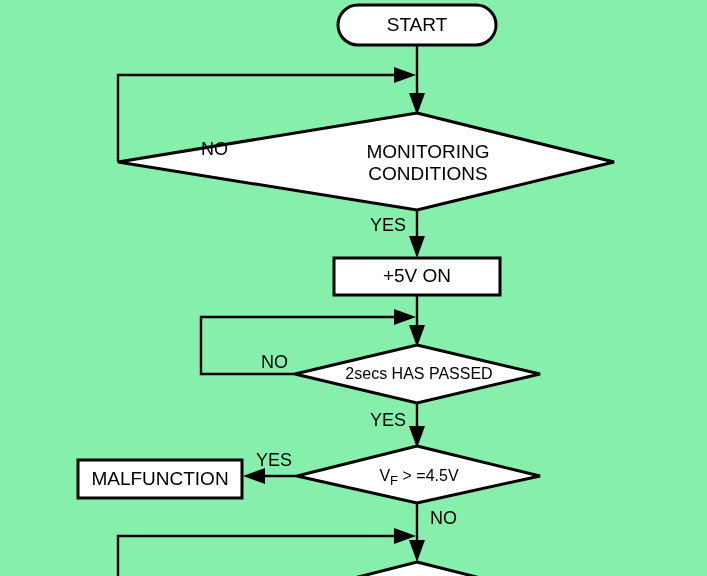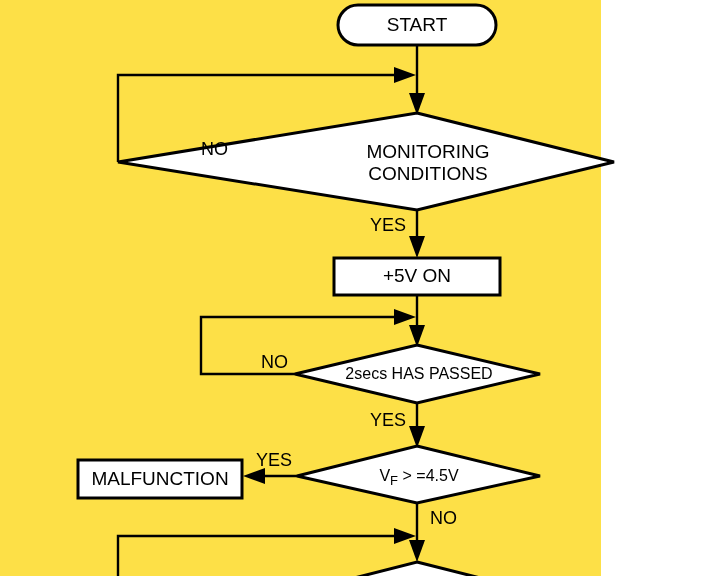--- a/index.html
+++ b/index.html
@@ -8,23 +8,23 @@
     background: #ffffff;
   }
   body {
     width: 707px;
     height: 576px;
     overflow: hidden;
     font-family: "Liberation Sans", sans-serif;
   }
   #flowchart-root {
     position: relative;
-    width: 601px;
+    width: 707px;
     height: 576px;
-    background: #fde047;
+    background: #86efac;
   }
   svg#flow-svg {
     display: block;
     width: 707px;
     height: 576px;
   }
   .shape-outline {
     fill: #ffffff;
     stroke: #000000;
     stroke-width: 3;

